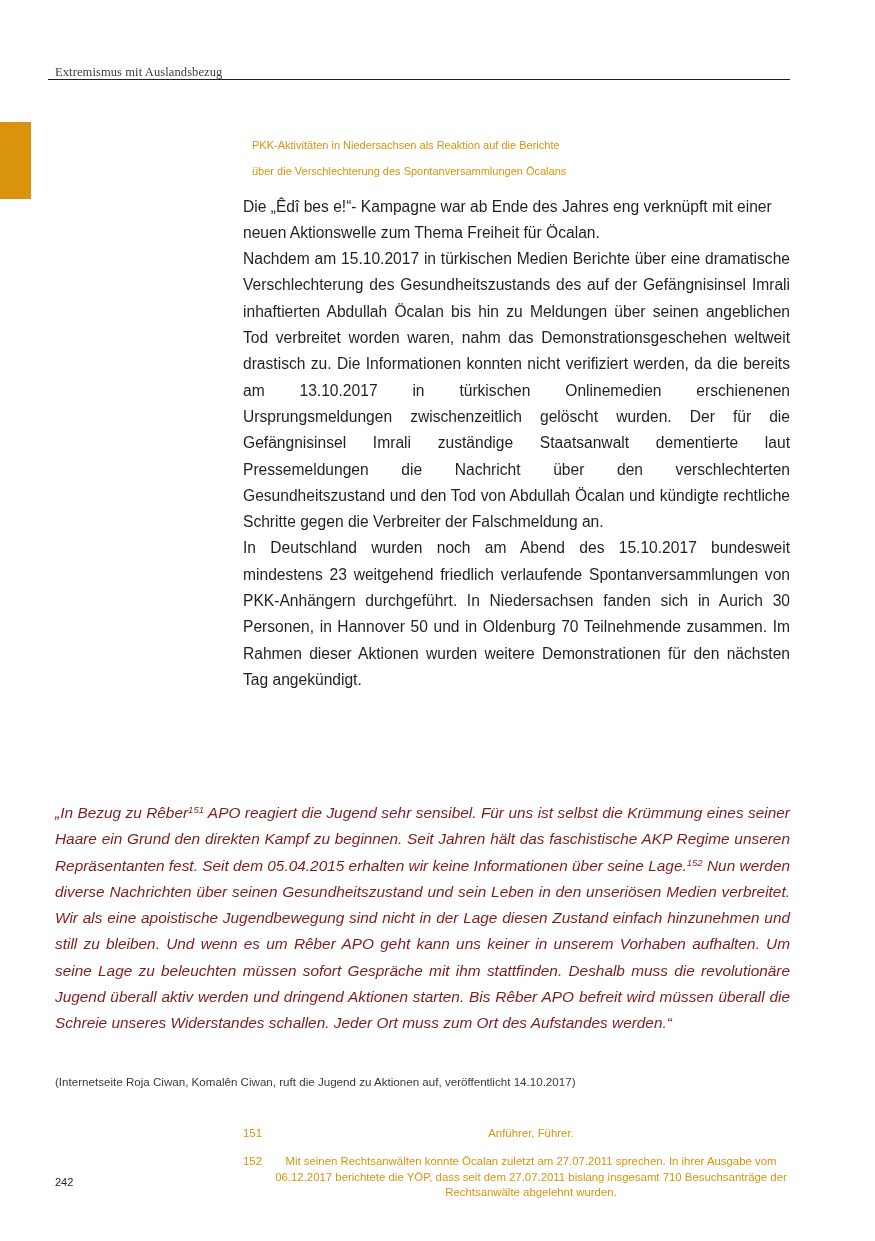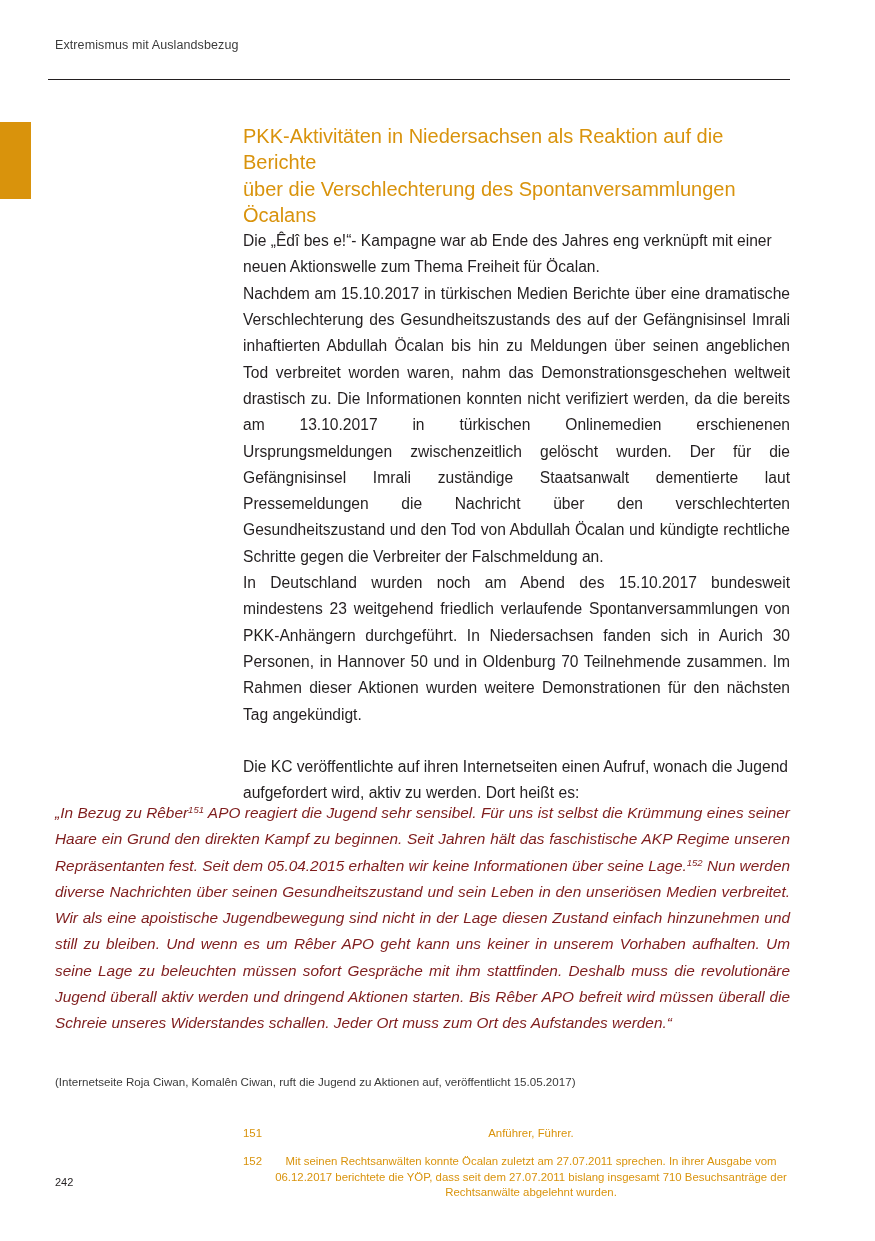--- a/index.html
+++ b/index.html
@@ -16,25 +16,26 @@
     width: 875px;
     height: 1241px;
     background: #ffffff;
     overflow: hidden;
   }
 
   
   .running-head {
     position: absolute;
     left: 55px;
-    top: 38px;
+    top: 65px;
     font-size: 12.5px;
     letter-spacing: 0.1px;
     color: #3b3b3b;
     white-space: nowrap;
+    font-family: Liberation Serif, serif;
   }
   .head-rule {
     position: absolute;
     left: 48px;
     top: 79px;
     width: 742px;
     height: 1.4px;
     background: #231f20;
   }
 
@@ -50,22 +51,22 @@
 
   
   .column {
     position: absolute;
     left: 243px;
     top: 123px;
     width: 547px;
   }
 
   h2.section-title {
-    margin: 0;
-    font-size: 20px;
+    margin: 9px;
+    font-size: 11px;
     font-weight: 400;
     line-height: 26.3px;
     color: #d9930c;
   }
 
   p.body {
     margin: 0;
     font-size: 15.6px;
     line-height: 26.3px;
     color: #231f20;
@@ -164,28 +165,27 @@
       <span>PKK-Aktivitäten in Niedersachsen als Reaktion auf die Berichte</span><br>
       <span>über die Verschlechterung des Spontanversammlungen Öcalans</span>
     </h2>
 
     <p class="body last-line-left">Die „Êdî bes e!“- Kampagne war ab Ende des Jahres eng verknüpft mit einer neuen Aktionswelle zum Thema Freiheit für Öcalan.</p>
 
     <p class="body">Nachdem am 15.10.2017 in türkischen Medien Berichte über eine dramatische Verschlechterung des Gesundheitszustands des auf der Gefängnisinsel Imrali inhaftierten Abdullah Öcalan bis hin zu Meldungen über seinen angeblichen Tod verbreitet worden waren, nahm das Demonstrationsgeschehen weltweit drastisch zu. Die Informationen konnten nicht verifiziert werden, da die bereits am 13.10.2017 in türkischen Onlinemedien erschienenen Ursprungsmeldungen zwischenzeitlich gelöscht wurden. Der für die Gefängnisinsel Imrali zuständige Staatsanwalt dementierte laut Pressemeldungen die Nachricht über den verschlechterten Gesundheitszustand und den Tod von Abdullah Öcalan und kündigte rechtliche Schritte gegen die Verbreiter der Falschmeldung an.</p>
 
     <p class="body">In Deutschland wurden noch am Abend des 15.10.2017 bundesweit mindestens 23 weitgehend friedlich verlaufende Spontanversammlungen von PKK-Anhängern durchgeführt. In Niedersachsen fanden sich in Aurich 30 Personen, in Hannover 50 und in Oldenburg 70 Teilnehmende zusammen. Im Rahmen dieser Aktionen wurden weitere Demonstrationen für den nächsten Tag angekündigt.</p>
 
-    <p class="body gap-before last-line-left">Die KC veröffentlichte auf ihren Internetseiten einen Aufruf, wonach die Jugend aufgefordert wird, aktiv zu werden. Dort heißt es:</p>
   </div>
 
   <div class="quote-block">
     <p class="quote"><span>„In Bezug zu Rêber</span><sup class="fn">151</sup><span> APO reagiert die Jugend sehr sensibel. Für uns ist selbst die Krümmung eines seiner Haare ein Grund den direkten Kampf zu beginnen. Seit Jahren hält das faschistische AKP Regime unseren Repräsentanten fest. Seit dem 05.04.2015 erhalten wir keine Informationen über seine Lage.</span><sup class="fn">152</sup><span class="tail"> Nun werden diverse Nachrichten über seinen Gesundheitszustand und sein Leben in den unseriösen Medien verbreitet. Wir als eine apoistische Jugendbewegung sind nicht in der Lage diesen Zustand einfach hinzunehmen und still zu bleiben. Und wenn es um Rêber APO geht kann uns keiner in unserem Vorhaben aufhalten. Um seine Lage zu beleuchten müssen sofort Gespräche mit ihm stattfinden. Deshalb muss die revolutionäre Jugend überall aktiv werden und dringend Aktionen starten. Bis Rêber APO befreit wird müssen überall die Schreie unseres Widerstandes schallen. Jeder Ort muss zum Ort des Aufstandes werden.“</span></p>
   </div>
 
-  <div class="quote-source">(Internetseite Roja Ciwan, Komalên Ciwan, ruft die Jugend zu Aktionen auf, veröffentlicht 15.05.2017)</div>
+  <div class="quote-source">(Internetseite Roja Ciwan, Komalên Ciwan, ruft die Jugend zu Aktionen auf, veröffentlicht 14.10.2017)</div>
 
   <div class="footnotes">
     <div class="footnote">
       <span class="fn-num">151</span>
       <span class="fn-text">Anführer, Führer.</span>
     </div>
     <div class="footnote">
       <span class="fn-num">152</span>
       <span class="fn-text">Mit seinen Rechtsanwälten konnte Öcalan zuletzt am 27.07.2011 sprechen. In ihrer Ausgabe vom 06.12.2017 berichtete die YÖP, dass seit dem 27.07.2011 bislang insgesamt 710 Besuchsanträge der Rechtsanwälte abgelehnt wurden.</span>
     </div>

